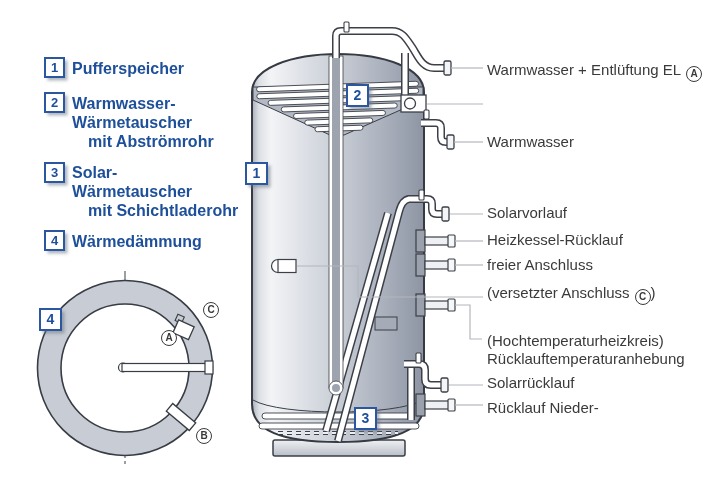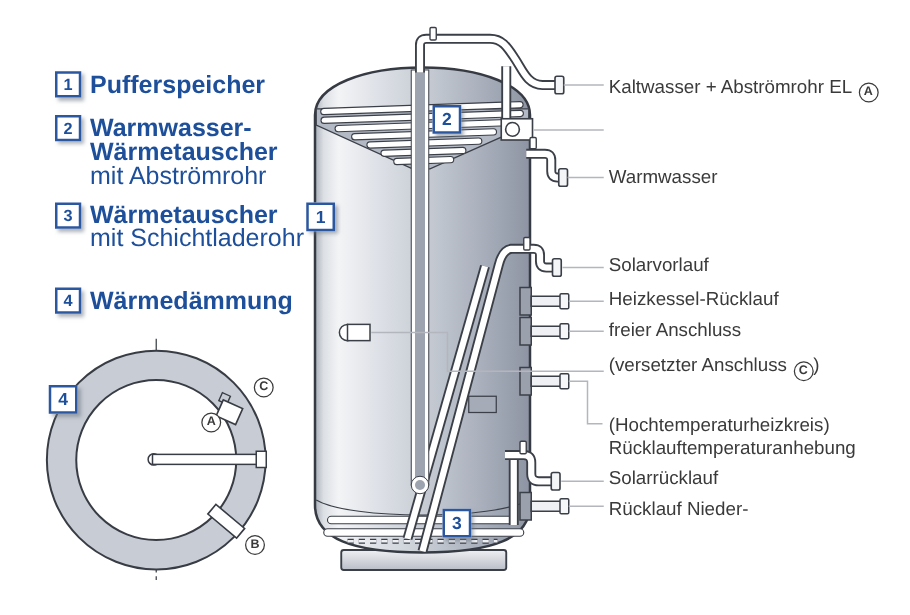--- a/index.html
+++ b/index.html
@@ -9,23 +9,23 @@
   }
   #diagram-svg{position:absolute;left:0;top:0;}
   
   .nbadge{
     position:absolute;width:17px;height:17px;border:2px solid #2a57a0;background:#fff;
     color:#1d4f9a;font-weight:bold;font-size:13px;line-height:17px;text-align:center;
     box-shadow:2.5px 2.5px 3px rgba(110,120,135,.55);
   }
   .nbadge.big{width:19px;height:19px;font-size:14px;line-height:19px;}
   
-  .legend-item{position:absolute;left:72px;color:#1d4f9a;font-size:20px;line-height:19px;white-space:nowrap;}
+  .legend-item{position:absolute;left:72px;color:#1d4f9a;font-size:16px;line-height:19px;white-space:nowrap;}
   .legend-item .b{font-weight:bold;}
-  .legend-item .r{font-weight:normal;}
+  .legend-item .r{font-weight:bold;margin-left:16px;}
   
   .rlabel{position:absolute;left:487px;color:#3a3a3a;font-size:15px;line-height:18px;white-space:nowrap;}
   
   .clet{
     display:inline-block;width:14px;height:14px;border:1.5px solid #3a3a3a;border-radius:50%;
     font-size:10px;font-weight:bold;line-height:14px;text-align:center;color:#3a3a3a;
     vertical-align:-2px;margin-left:5px;background:#fff;
   }
   .clet.ring{position:absolute;margin:0;}
 </style>
@@ -189,41 +189,42 @@
 
     <div class="nbadge" style="left:44px;top:92px">2</div>
     <div class="legend-item" style="top:94px">
       <div class="b">Warmwasser-</div>
       <div class="b">Wärmetauscher</div>
       <div class="r">mit Abströmrohr</div>
     </div>
 
     <div class="nbadge" style="left:44px;top:162px">3</div>
     <div class="legend-item" style="top:163px">
+      <div class="b">Solar-</div>
       <div class="b">Wärmetauscher</div>
       <div class="r">mit Schichtladerohr</div>
     </div>
 
     <div class="nbadge" style="left:44px;top:230px">4</div>
     <div class="legend-item" style="top:232px">
       <div class="b">Wärmedämmung</div>
     </div>
   </div>
 
   <div class="nbadge big" style="left:245px;top:162px">1</div>
   <div class="nbadge big" style="left:346px;top:84px">2</div>
   <div class="nbadge big" style="left:354px;top:407px">3</div>
   <div class="nbadge big" style="left:39px;top:308px">4</div>
 
   <span class="clet ring" style="left:161px;top:330px">A</span>
   <span class="clet ring" style="left:203px;top:302px">C</span>
   <span class="clet ring" style="left:196px;top:428px">B</span>
 
   <div class="rlabel" style="top:61px">
-    <span>Kaltwasser + Abströmrohr EL</span><span class="clet">A</span>
+    <span>Warmwasser + Entlüftung EL</span><span class="clet">A</span>
   </div>
   <div class="rlabel" style="top:133px">
     <span>Warmwasser</span>
   </div>
   <div class="rlabel" style="top:204px">
     <span>Solarvorlauf</span>
   </div>
   <div class="rlabel" style="top:231px">
     <span>Heizkessel-Rücklauf</span>
   </div>

